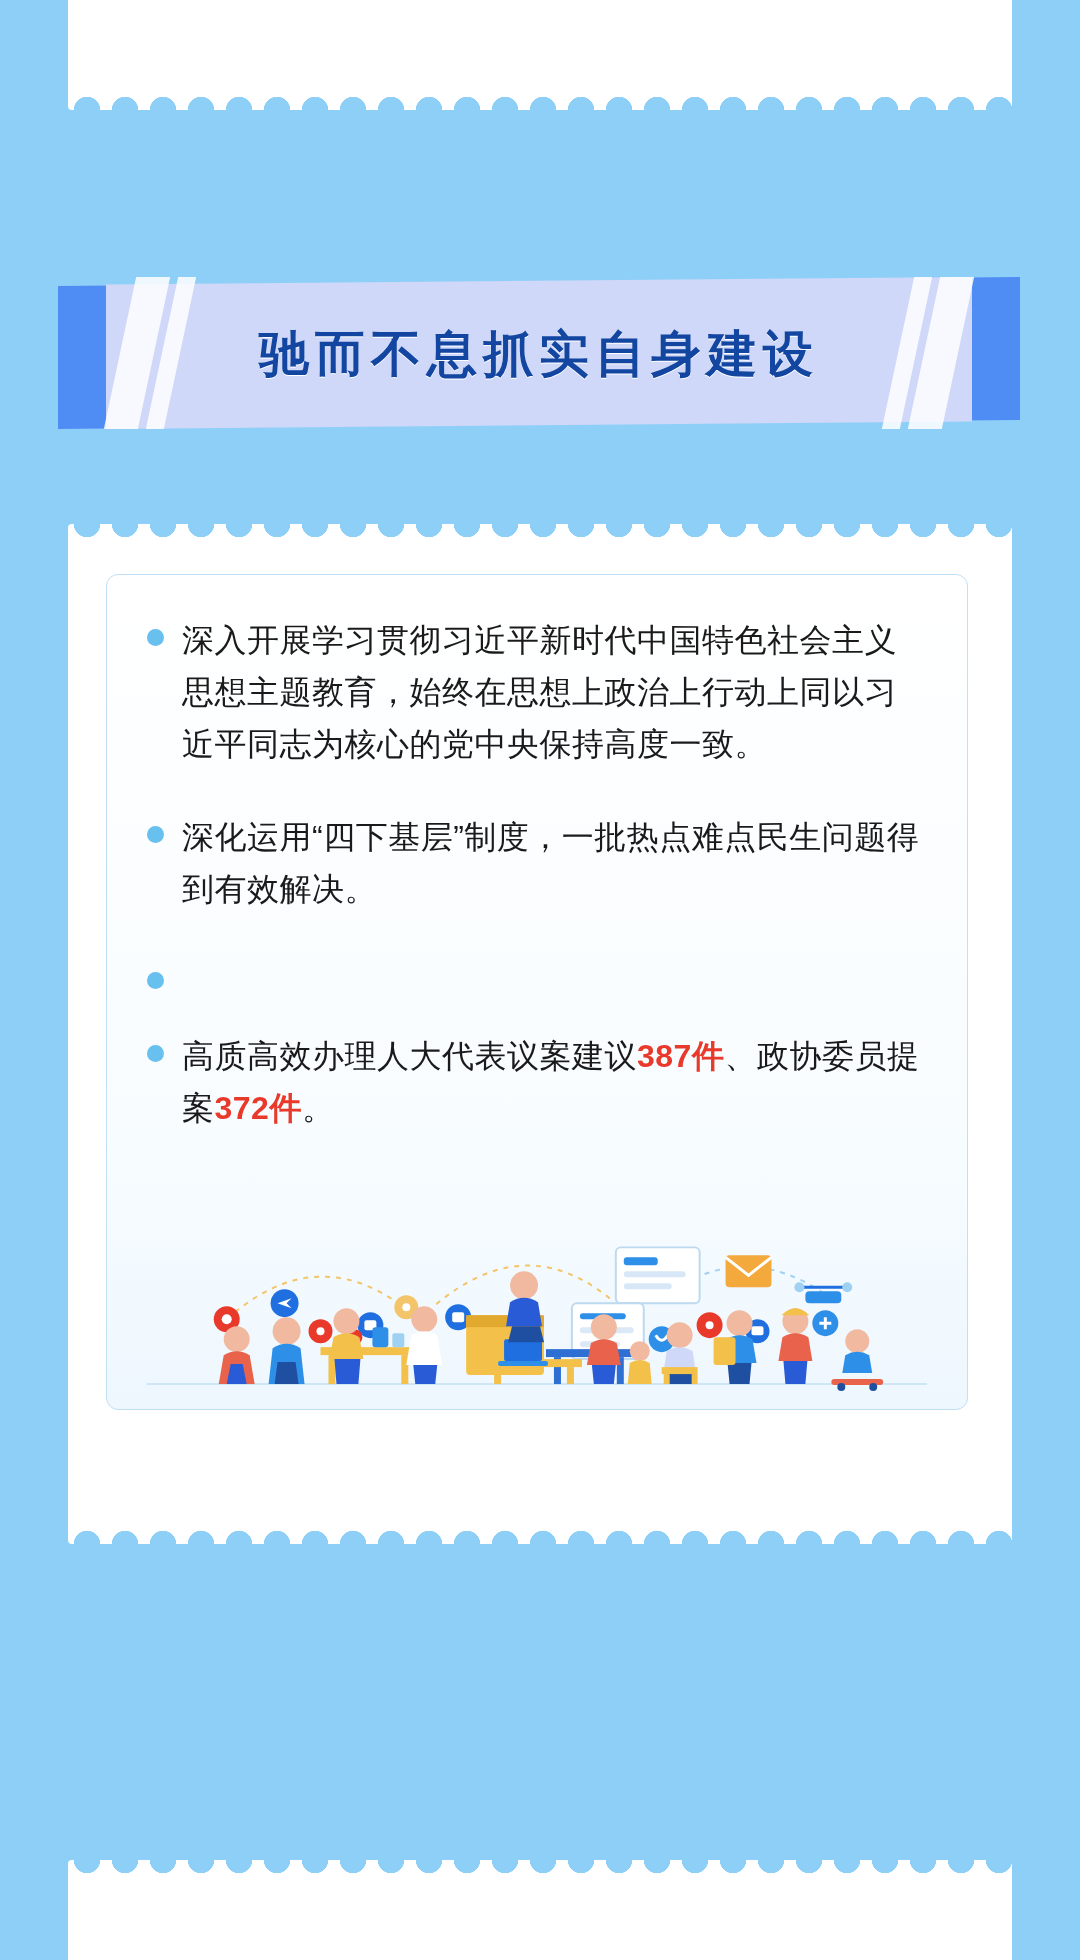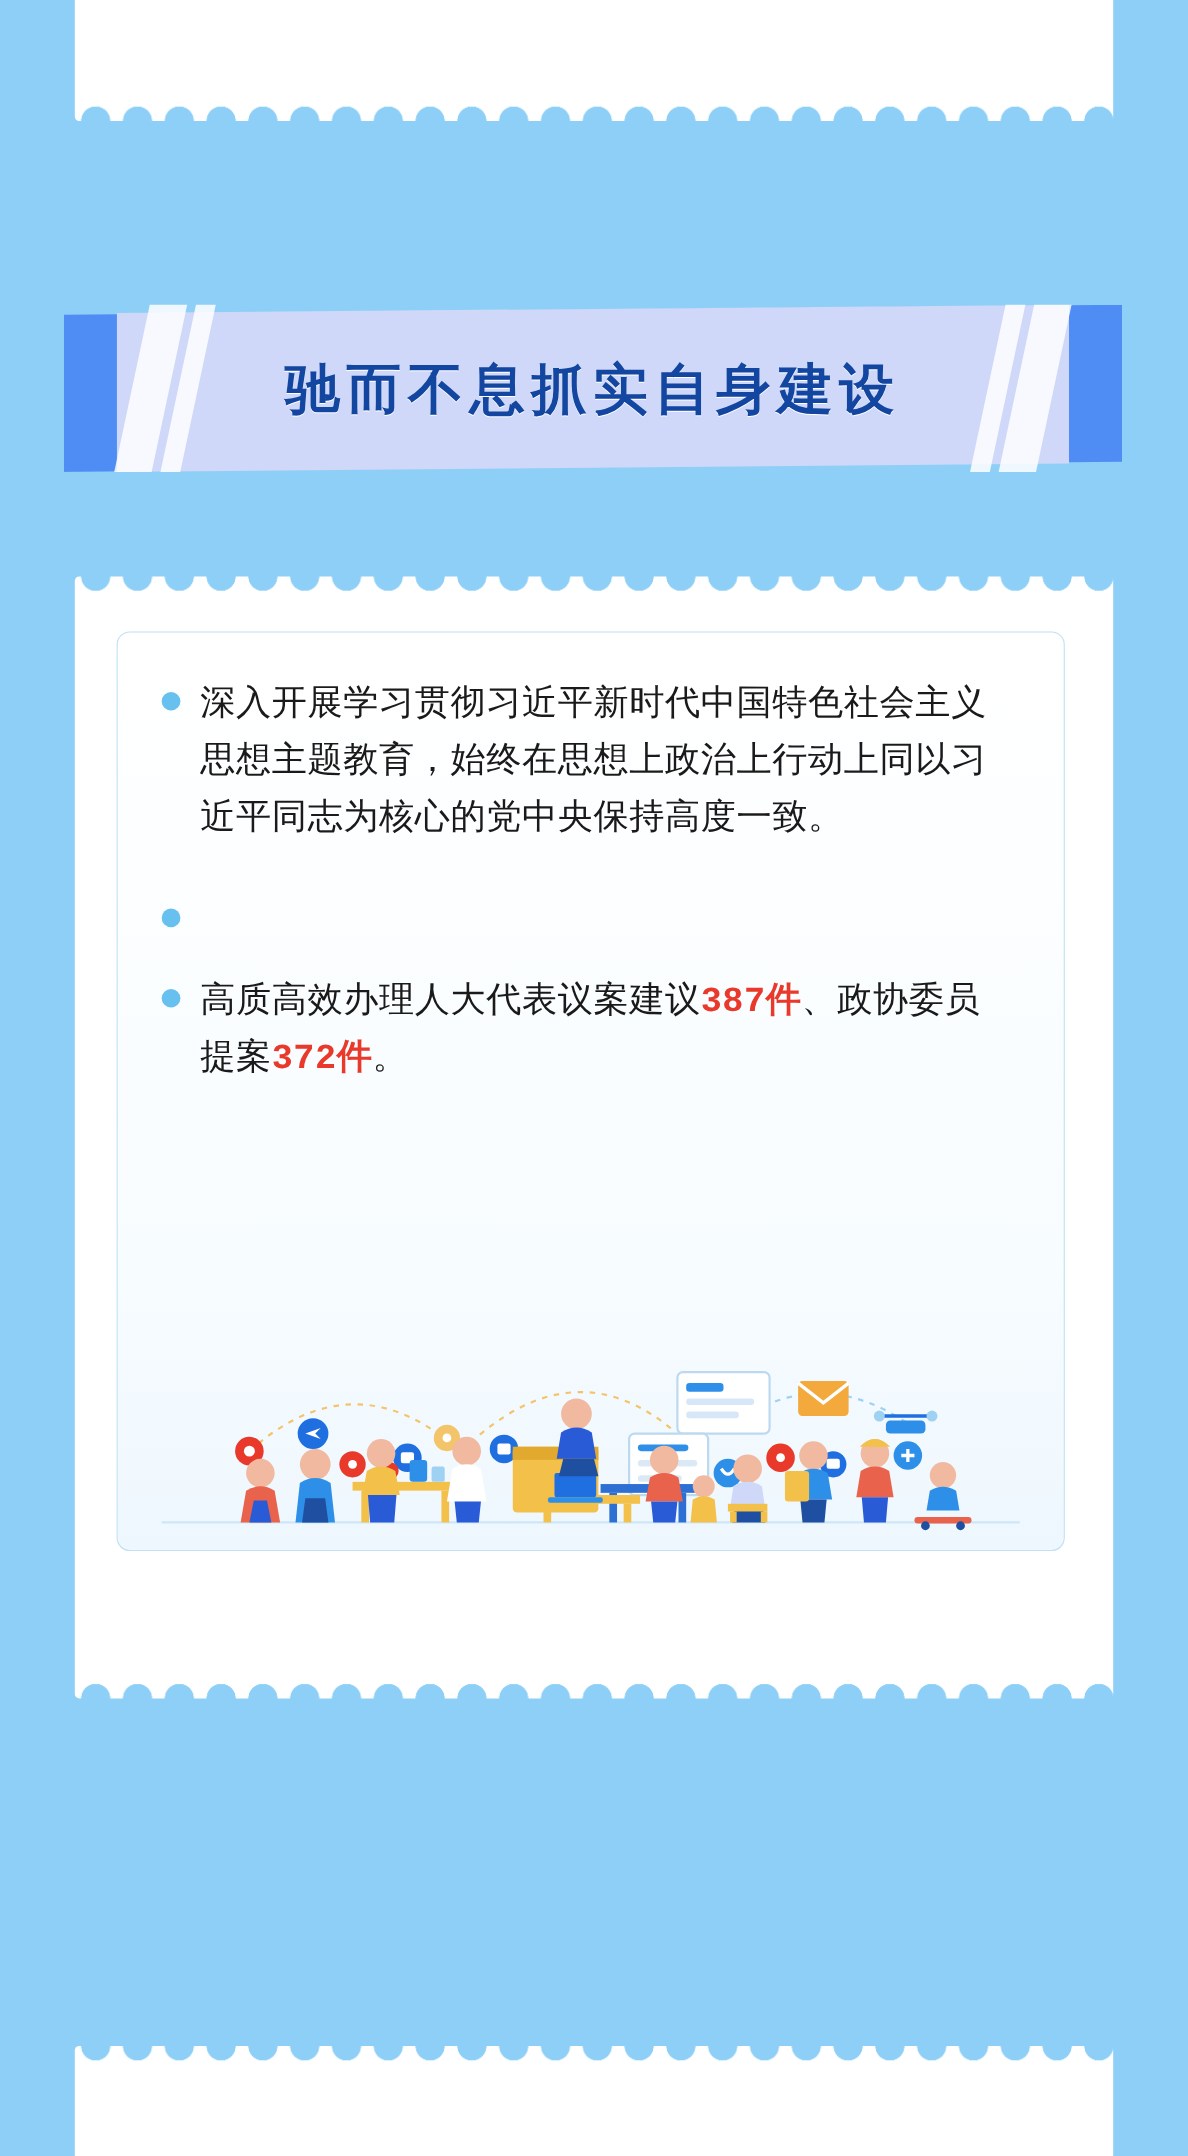--- a/index.html
+++ b/index.html
@@ -123,21 +123,21 @@
   .dot {
     flex: 0 0 auto;
     width: 17px;
     height: 17px;
     border-radius: 50%;
     background: #68c0ef;
     margin-top: 14px;
     margin-right: 18px;
   }
   .btext {
-    font-family: Liberation Mono, monospace;
+    font-family: Liberation Sans, sans-serif;
     font-size: 32px;
     line-height: 1.62;
     color: #1a1a1a;
     letter-spacing: 0.5px;
   }
   .btext .num { color: #e8392b; font-weight: bold; }
 
   
   #illustration {
     position: absolute;
@@ -175,20 +175,24 @@
 
 <div class="card" id="main-card">
   <div class="scallop top"></div>
   <div class="scallop bottom"></div>
 
   <div id="content-box">
     <ul class="bullet-list" id="bullet-list">
         <li class="bullet-item">
           <span class="dot" style="background: rgb(104, 192, 239);"></span>
           <span class="btext"><span>深入开展学习贯彻习近平新时代中国特色社会主义思想主题教育，始终在思想上政治上行动上同以习近平同志为核心的党中央保持高度一致。</span></span>
+        </li>
+        <li class="bullet-item">
+          <span class="dot" style="background: rgb(104, 192, 239);"></span>
+          <span class="btext"><span>深化运用“四下基层”制度，一批热点难点民生问题得到有效解决。</span></span>
         </li>
         <li class="bullet-item">
           <span class="dot" style="background: rgb(104, 192, 239);"></span>
         </li>
         <li class="bullet-item">
           <span class="dot" style="background: rgb(104, 192, 239);"></span>
           <span class="btext"><span>高质高效办理人大代表议案建议</span><span class="num" style="color: rgb(232, 57, 43);">387件</span><span>、政协委员提案</span><span class="num" style="color: rgb(232, 57, 43); margin-top: 34px;">372件</span><span>。</span></span>
         </li>
       </ul>
 

